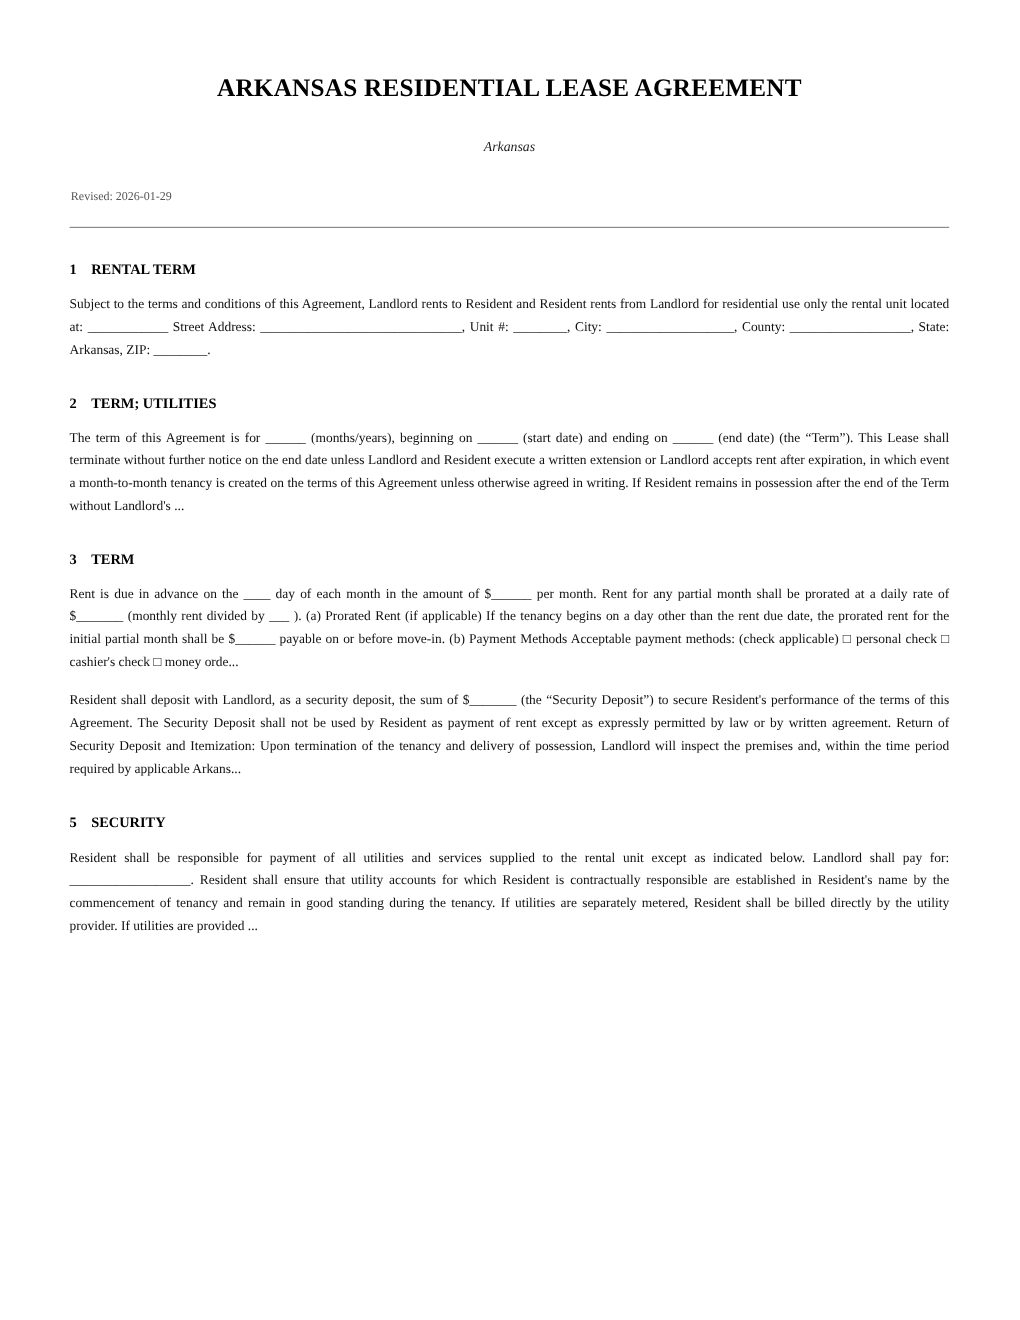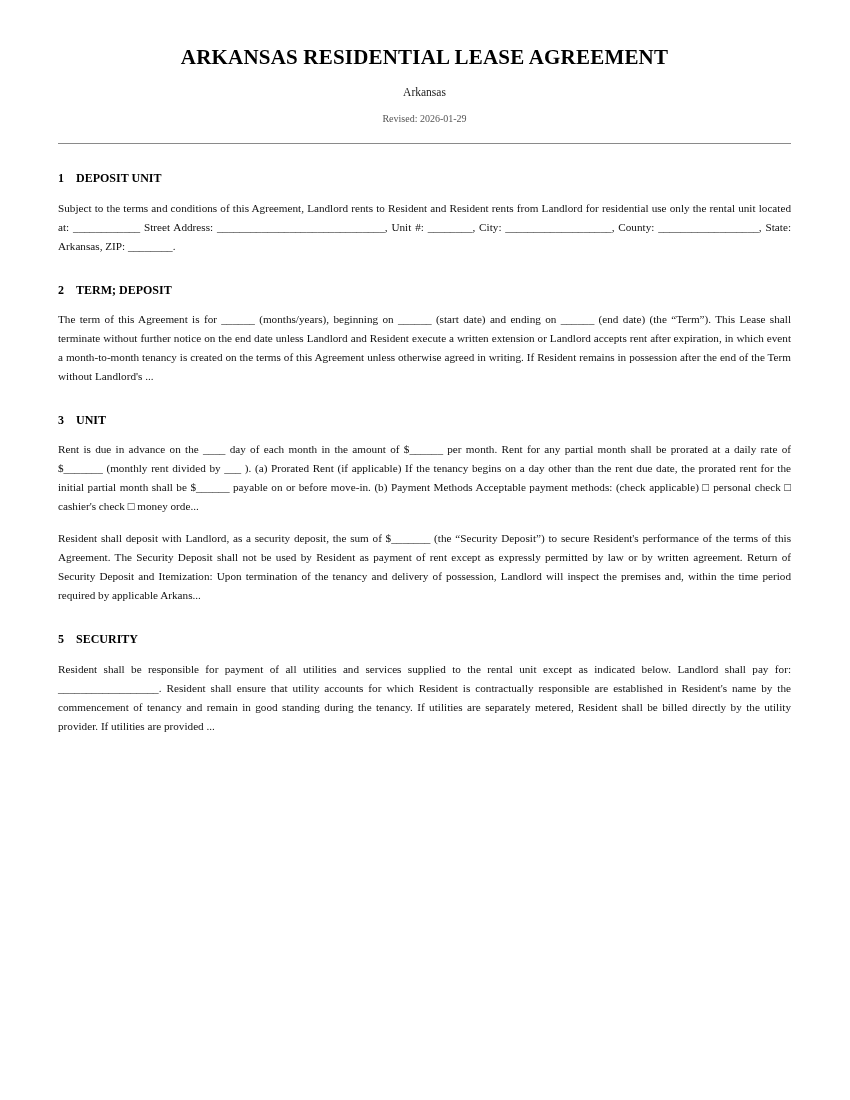--- a/index.html
+++ b/index.html
@@ -25,40 +25,40 @@
   .content {
     position: absolute;
     left: 58px;
     top: 0;
     width: 733px;
   }
 
   
   .doc-title {
     margin: 0;
-    padding-top: 44px;
+    padding-top: 60px;
     font-size: 21px;
     font-weight: bold;
     text-align: center;
     letter-spacing: 0.2px;
     line-height: 1.25;
     color: #000;
   }
   .doc-subtitle {
-    margin: 2px;
+    margin: 17px;
     padding-top: 14px;
     font-size: 11.5px;
+    font-style: italic;
     text-align: center;
     color: #1a1a1a;
   }
   .doc-revised {
     margin: 1px;
     padding-top: 13px;
     font-size: 10px;
-    text-align: center;
     color: #555555;
   }
   .header-rule {
     margin: 0;
     margin-top: 19px;
     border: 0;
     border-top: 1px solid #8a8a8a;
     height: 0;
     width: 100%;
   }
@@ -96,35 +96,35 @@
 <div class="page">
   <div class="content">
 
     <h1 class="doc-title">ARKANSAS RESIDENTIAL LEASE AGREEMENT</h1>
     <div class="doc-subtitle">Arkansas</div>
     <div class="doc-revised">Revised: 2026-01-29</div>
     <hr class="header-rule">
 
     <div class="section">
       <h2 class="section-heading">
-        <span class="sec-num">1</span><span>DEPOSIT UNIT</span>
+        <span class="sec-num">1</span><span>RENTAL TERM</span>
       </h2>
       <p class="section-body">Subject to the terms and conditions of this Agreement, Landlord rents to Resident and Resident rents from Landlord for residential use only the rental unit located at: ____________ Street Address: ______________________________, Unit #: ________, City: ___________________, County: __________________, State: Arkansas, ZIP: ________.</p>
     </div>
 
     <div class="section">
       <h2 class="section-heading">
-        <span class="sec-num">2</span><span>TERM; DEPOSIT</span>
+        <span class="sec-num">2</span><span>TERM; UTILITIES</span>
       </h2>
       <p class="section-body">The term of this Agreement is for ______ (months/years), beginning on ______ (start date) and ending on ______ (end date) (the “Term”). This Lease shall terminate without further notice on the end date unless Landlord and Resident execute a written extension or Landlord accepts rent after expiration, in which event a month-to-month tenancy is created on the terms of this Agreement unless otherwise agreed in writing. If Resident remains in possession after the end of the Term without Landlord's ...</p>
     </div>
 
     <div class="section">
       <h2 class="section-heading">
-        <span class="sec-num">3</span><span>UNIT</span>
+        <span class="sec-num">3</span><span>TERM</span>
       </h2>
       <p class="section-body">Rent is due in advance on the ____ day of each month in the amount of $______ per month. Rent for any partial month shall be prorated at a daily rate of $_______ (monthly rent divided by ___ ). (a) Prorated Rent (if applicable) If the tenancy begins on a day other than the rent due date, the prorated rent for the initial partial month shall be $______ payable on or before move-in. (b) Payment Methods Acceptable payment methods: (check applicable) □ personal check □ cashier's check □ money orde...</p>
     </div>
 
     <div class="section">
       <p class="section-body">Resident shall deposit with Landlord, as a security deposit, the sum of $_______ (the “Security Deposit”) to secure Resident's performance of the terms of this Agreement. The Security Deposit shall not be used by Resident as payment of rent except as expressly permitted by law or by written agreement. Return of Security Deposit and Itemization: Upon termination of the tenancy and delivery of possession, Landlord will inspect the premises and, within the time period required by applicable Arkans...</p>
     </div>
 
     <div class="section">
       <h2 class="section-heading">

